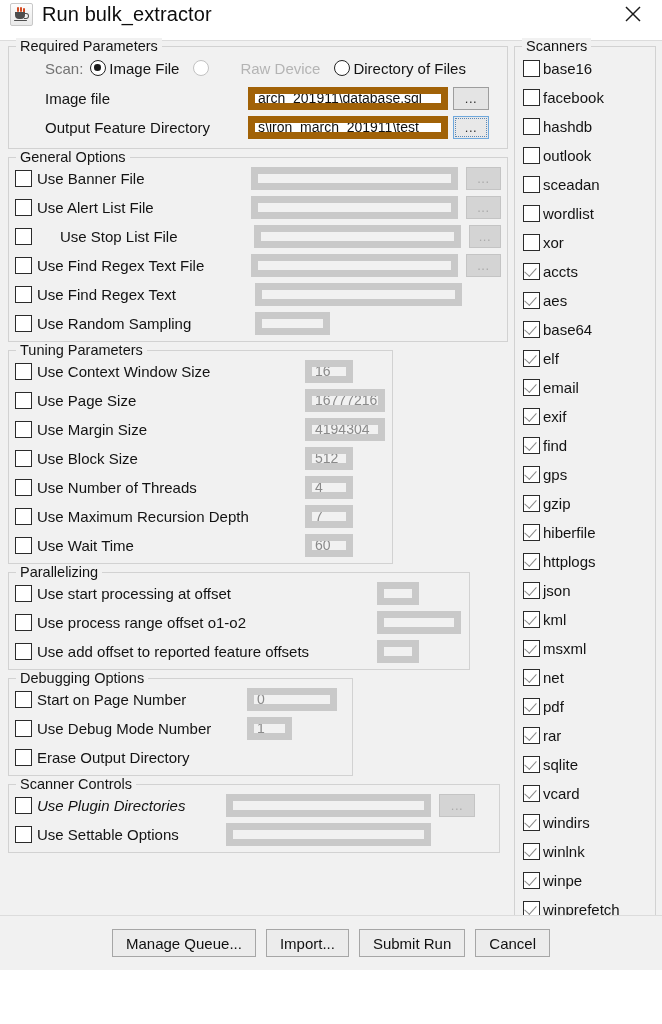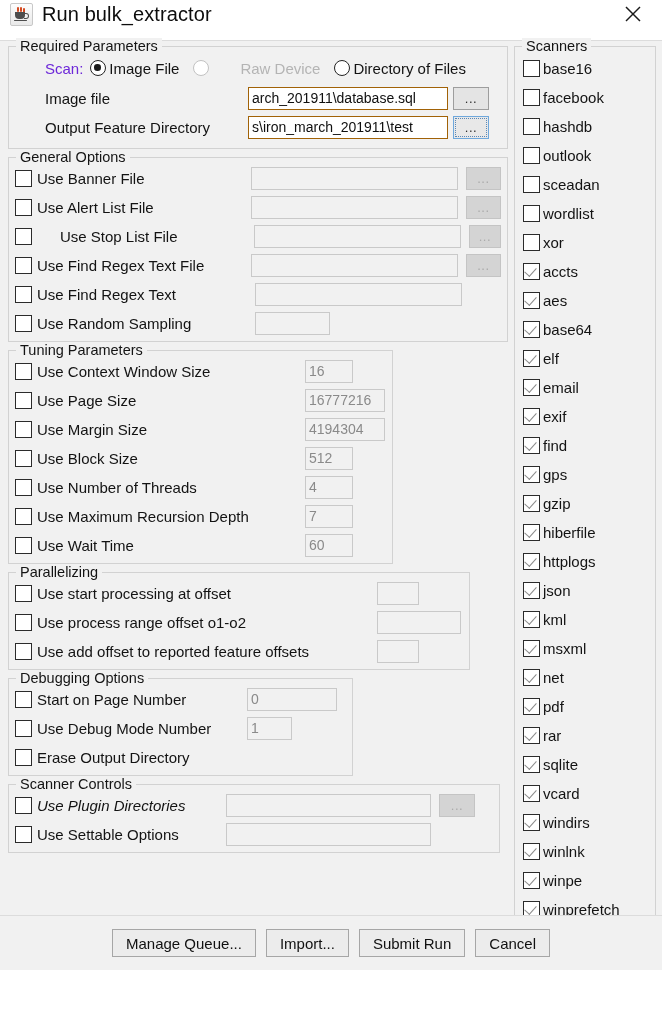--- a/index.html
+++ b/index.html
@@ -175,21 +175,21 @@
   .radio.disabled { border-color: #c2c2c2; }
   .radio-label {
     font-size: 15px;
     color: #131313;
     white-space: nowrap;
   }
   .radio-label.disabled { color: #b4b4b4; margin-left: 28px; }
 
   
   .tf {
-    border: 1px solid #a16207;
+    border: 7px solid #a16207;
     background: #ffffff;
     height: 23px;
     box-sizing: border-box;
     font-size: 14px;
     color: #0f0f0f;
     display: flex;
     align-items: center;
     padding: 0 3px;
     overflow: hidden;
     white-space: nowrap;
@@ -226,21 +226,21 @@
     background: #e8e8e8;
     border: 1px solid #6fa8dc;
     outline: 1px dotted #5b88b5;
     outline-offset: -3px;
     color: #2f2f2f;
   }
 
   
   #required-params { padding-bottom: 8px; padding-left: 36px; }
   #scan-row { height: 26px; margin-bottom: 4px; }
-  #scan-label { font-size: 15px; margin-right: 7px; color: #6d28d9; text-align: right;}
+  #scan-label { font-size: 15px; margin-right: 7px; color: #737373; text-align: right;}
   .radio-group { display: flex; align-items: center; margin-right: 14px; gap: 3px; }
   .field-row { display: flex; align-items: center; height: 26px; margin-bottom: 3px; }
   .field-row .flabel {
     font-size: 15px; color: #131313;
     width: 203px; flex: 0 0 auto;
     white-space: nowrap;
   }
   .field-row .tf { width: 200px; flex: 0 0 auto; }
   .field-row .btn-ell { margin-left: 5px; }
 

